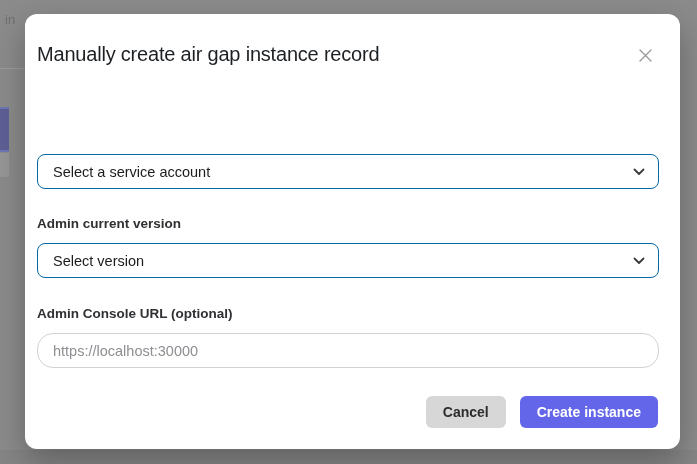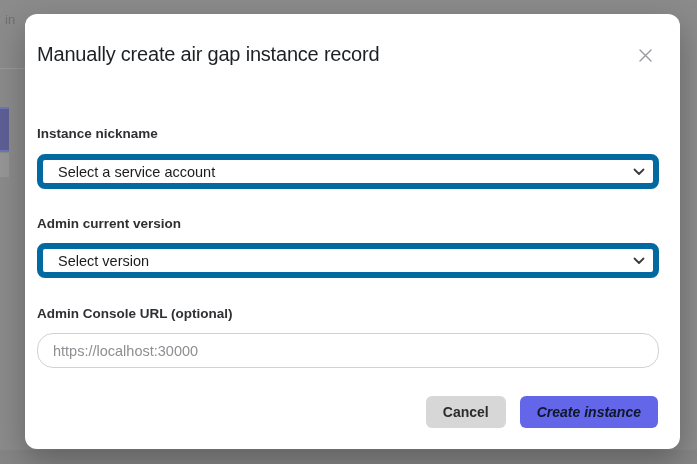--- a/index.html
+++ b/index.html
@@ -71,21 +71,21 @@
   .lbl-3 { top: 292px; text-align: center; }
 
   .select-wrap {
     position: absolute; left: 12px; width: 622px; height: 35px;
   }
   .sel-1 { top: 140px; }
   .sel-2 { top: 229px; }
   .select-wrap select {
     -webkit-appearance: none; -moz-appearance: none; appearance: none;
     width: 100%; height: 100%;
-    border: 6px solid #0369a1; border-radius: 8px;
+    border: 1px solid #0369a1; border-radius: 8px;
     background: #ffffff;
     padding: 0 34px 0 15px;
     font-family: "Liberation Sans", sans-serif;
     font-size: 14.5px; color: #1c1c1e;
     box-sizing: border-box;
   }
   .chevron {
     position: absolute; right: 14px; top: 50%;
     margin-top: -4px;
     pointer-events: none;
@@ -111,42 +111,41 @@
   .btn {
     height: 32px;
     border: none; border-radius: 6px;
     font-family: "Liberation Sans", sans-serif;
     font-size: 14px; font-weight: bold;
     cursor: pointer;
     display: flex; align-items: center;
     padding: 12px 17px;
   }
   .btn-cancel { background: #d7d7d7; color: #2c2c2e; }
-  .btn-create { background: #6366e8; color: #0f172a; font-style: italic; }
+  .btn-create { background: #6366e8; color: #ffffff; }
 </style>
 </head>
 <body style="background: rgb(139, 139, 139);">
 
 <div class="bg-text-in">in</div>
 <div class="bg-line"></div>
 <div class="bg-purple"></div>
 <div class="bg-light-strip"></div>
 <div class="bg-bottom-band"></div>
 
 <div class="modal">
 
   <div class="modal-title" style="color: rgb(30, 33, 36);">Manually create air gap instance record</div>
 
   <button class="close-btn" aria-label="Close">
     <svg width="15" height="15" viewBox="0 0 15 15">
       <path d="M2 2 L13 13 M13 2 L2 13" stroke="#9a9a9e" stroke-width="1.4" fill="none" stroke-linecap="round"></path>
     </svg>
   </button>
 
-  <div class="field-label lbl-1">Instance nickname</div>
   <div class="select-wrap sel-1">
     <select aria-label="Instance nickname">
       <option>Select a service account</option>
     </select>
     <svg class="chevron" width="12" height="8" viewBox="0 0 12 8">
       <path d="M1.5 1.5 L6 6 L10.5 1.5" stroke="#3c3c3e" stroke-width="1.8" fill="none" stroke-linecap="round" stroke-linejoin="round"></path>
     </svg>
   </div>
 
   <div class="field-label lbl-2">Admin current version</div>

